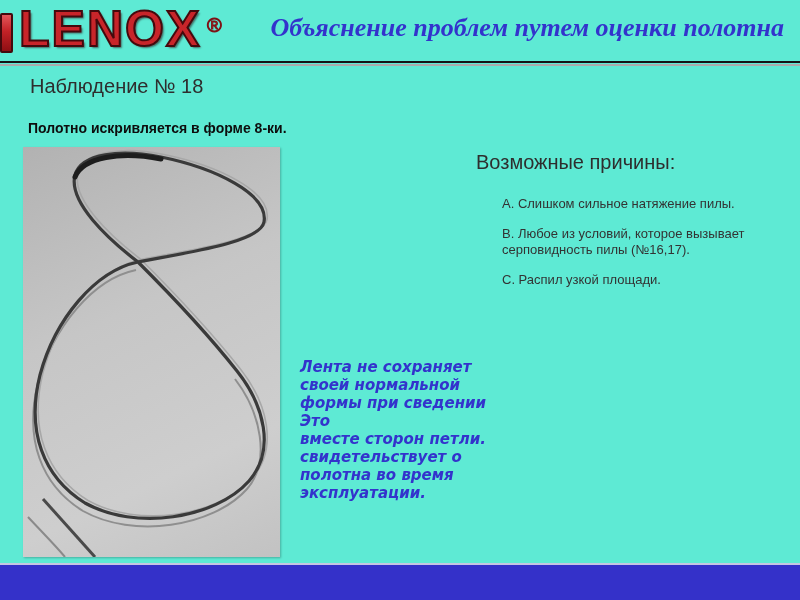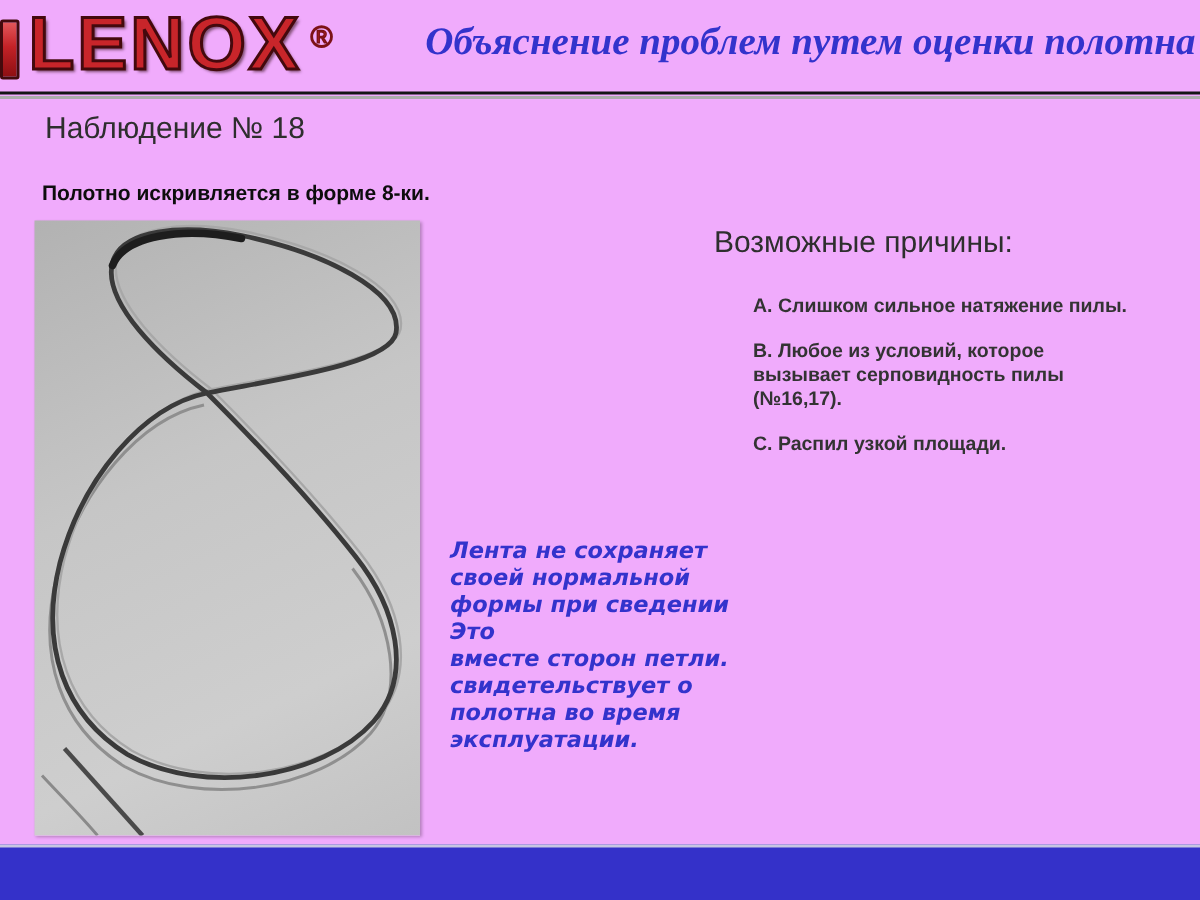--- a/index.html
+++ b/index.html
@@ -1,49 +1,49 @@
 <!DOCTYPE html>
 <html><head>
 <meta charset="utf-8">
 <style>
   html,body{margin:0;padding:0;}
   body{width:800px;height:600px;background:#ffffff;overflow:hidden;
        font-family:"Liberation Sans",sans-serif;}
-  .slide{position:relative;width:800px;height:600px;background:#f0abfc;}
+  .slide{position:relative;width:800px;height:600px;background:#5eead4;}
 
   
   .logo{position:absolute;left:0;top:6px;height:56px;}
   .logo-bar{position:absolute;left:0;top:7px;width:13px;height:40px;
             background:linear-gradient(180deg,#e2575a 0%,#c32227 45%,#8e0f13 100%);
             border:2px solid #430a0d;box-sizing:border-box;border-radius:2px;}
   .logo-text{position:absolute;left:19px;top:-6px;font-size:50px;font-weight:bold;
              letter-spacing:2px;color:#c8252a;
              -webkit-text-stroke:2px #44090d;
              text-shadow:2px 2px 2px rgba(40,8,10,0.55);}
   .logo-reg{position:absolute;left:207px;top:8px;font-size:20px;color:#c8252a;
             -webkit-text-stroke:1px #7c1216;}
-  .title{position:absolute;right:3px;top:13px;margin:0;
+  .title{position:absolute;right:16px;top:13px;margin:0;
          font-family:"Liberation Serif",serif;font-style:italic;font-weight:bold;
          font-size:26px;color:#3333cc;white-space:nowrap;}
   .rule{position:absolute;left:0;top:61px;width:800px;height:2px;background:#141414;}
   .rule-shadow{position:absolute;left:0;top:64px;width:800px;height:2px;background:#ababab;}
 
   
   .obs-heading{position:absolute;left:30px;top:75px;font-size:20px;color:#2e2e2e;}
   .obs-sub{position:absolute;left:28px;top:120px;font-size:14px;font-weight:bold;color:#0d0d0d;}
 
   .photo{position:absolute;left:23px;top:147px;width:257px;height:410px;
          background:linear-gradient(155deg,#b2b2b2 0%,#c6c6c6 40%,#cecece 75%,#c2c2c2 100%);
          box-shadow:1px 1px 2px rgba(0,0,0,0.25);}
   .photo svg{display:block;width:257px;height:410px;}
 
   
   .causes-heading{position:absolute;left:476px;top:151px;font-size:20px;color:#2e2e2e;}
   .causes-list{position:absolute;left:502px;top:196px;width:252px;}
-  .cause-item{font-size:13px;line-height:16px;color:#333333;margin-bottom:14px;font-weight:bold;}
+  .cause-item{font-size:13px;line-height:16px;color:#333333;margin-bottom:14px;}
 
   
   .note{position:absolute;left:300px;top:358px;width:206px;}
   .note-line{font-family:"DejaVu Sans",sans-serif;font-style:italic;font-weight:bold;
              font-size:15px;line-height:18px;color:#3333cc;white-space:nowrap;}
 
   
   .footer-bar{position:absolute;left:0;right:0;bottom:0;height:35px;
               background:#3431c9;border-top:2px solid #c6c6e2;}
 </style>

